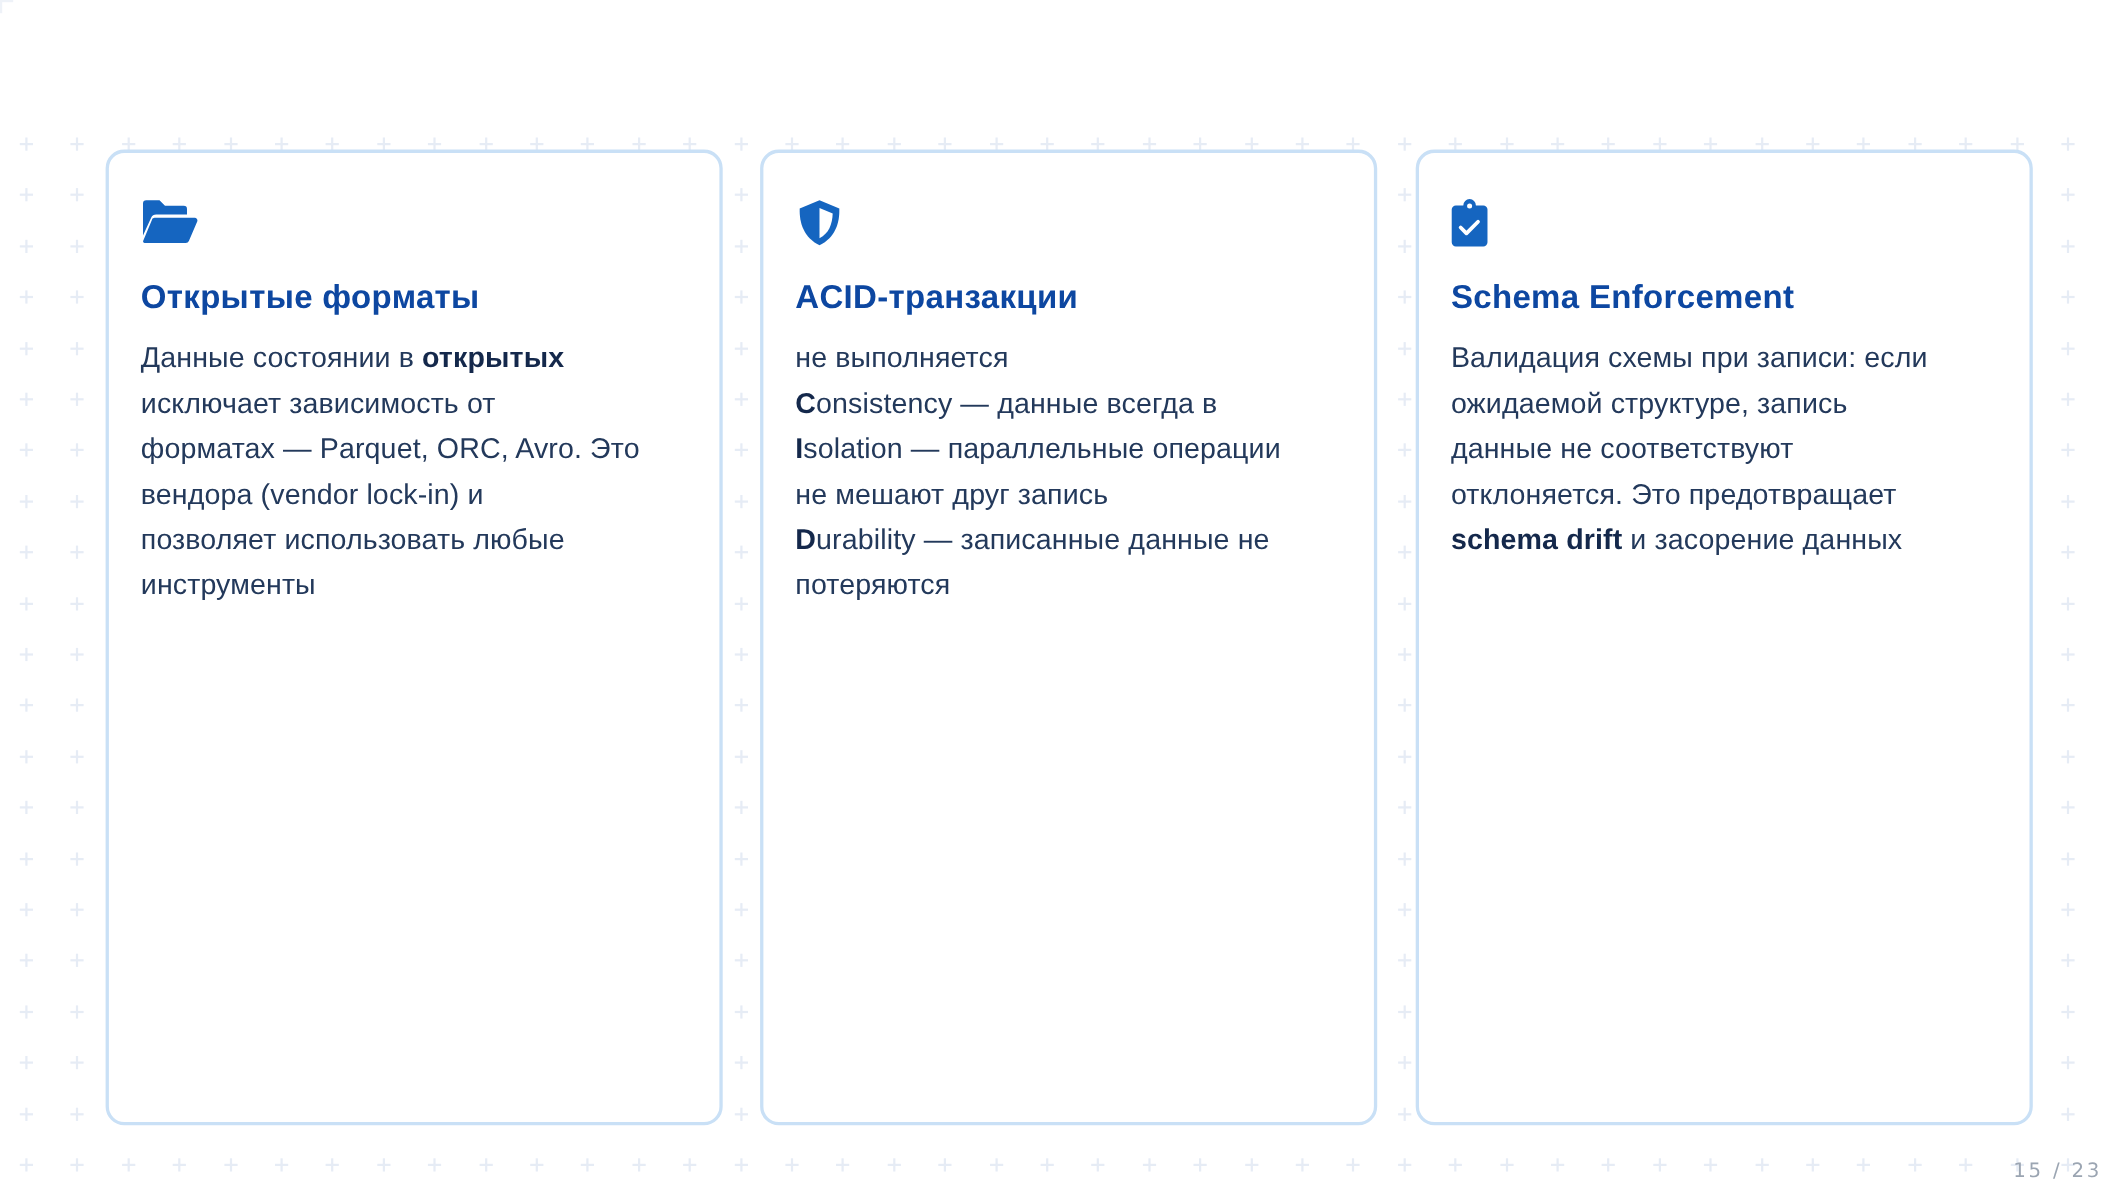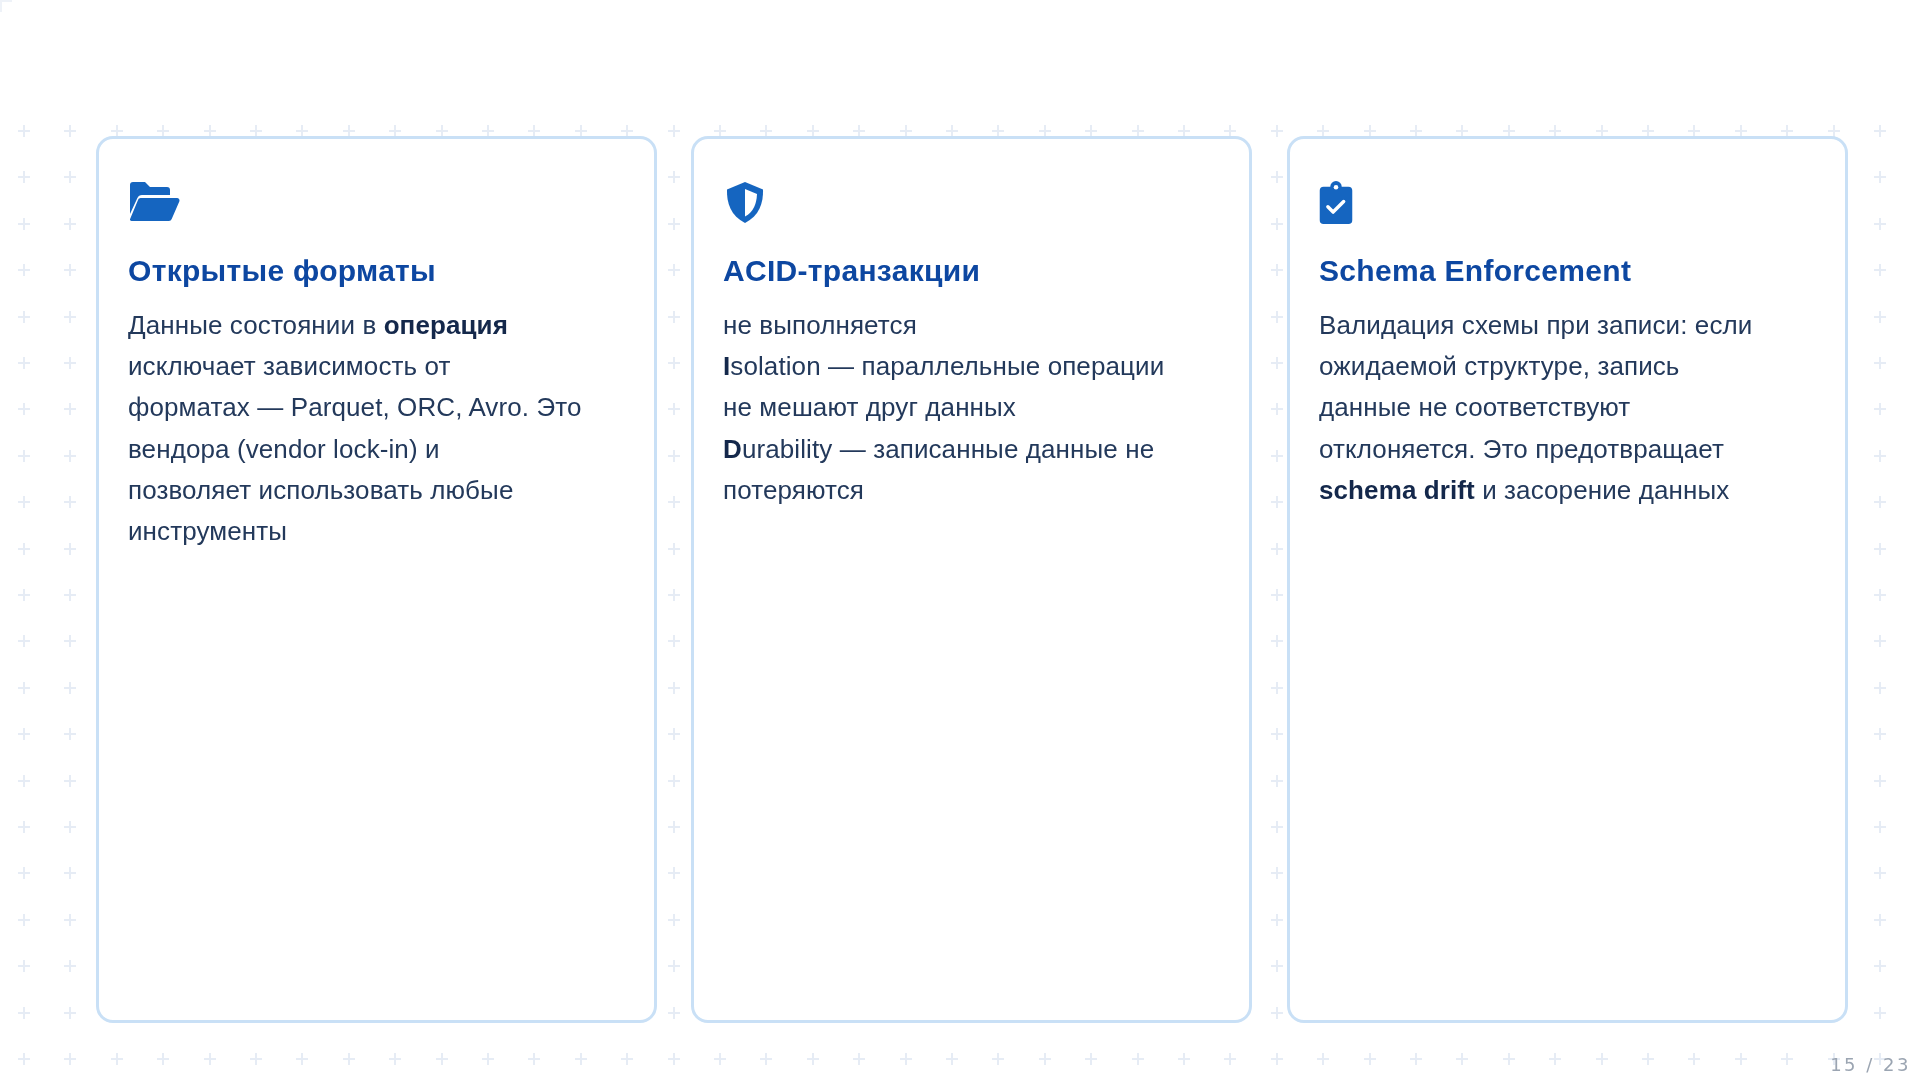--- a/index.html
+++ b/index.html
@@ -946,39 +946,40 @@
     </div>
 
 
   <div class="card card-1">
     <svg class="card-icon" width="52" height="44" viewBox="0 0 52 44">
       <path d="M2 4 a3 3 0 0 1 3 -3 h12 l5 5 h17 a3 3 0 0 1 3 3 v5 H14 a5 5 0 0 0 -4.6 3 L2 33 z" fill="#1565c0"></path>
       <path d="M12.5 17 H49 a2.5 2.5 0 0 1 2.3 3.4 l-7.6 17.6 a3 3 0 0 1 -2.8 1.9 H3.5 a1.5 1.5 0 0 1 -1.3 -2.1 l7.6 -18.2 a3 3 0 0 1 2.7 -2.6 z" fill="#1565c0"></path>
     </svg>
     <div class="card-title">Открытые форматы</div>
     <div class="card-body">
-      <span class="line"><span>Данные состоянии в </span><b>операция</b></span>
+      <span class="line"><span>Данные состоянии в </span><b>открытых</b></span>
       <span class="line">исключает зависимость от</span>
       <span class="line">форматах — Parquet, ORC, Avro. Это</span>
       <span class="line">вендора (vendor lock-in) и</span>
       <span class="line">позволяет использовать любые</span>
       <span class="line">инструменты</span>
     </div>
   </div>
 
   <div class="card card-2">
     <svg class="card-icon" width="44" height="44" viewBox="0 0 44 44">
       <path d="M22 1 L40 8.5 C40.5 22 36 35 22 42 C8 35 3.5 22 4 8.5 Z" fill="#1565c0"></path>
       <path d="M22 8 L34 13 C33.6 23 30.5 31 22 35.5 Z" fill="#ffffff"></path>
     </svg>
     <div class="card-title">ACID-транзакции</div>
     <div class="card-body">
       <span class="line">не выполняется</span>
+      <span class="line"><b>C</b><span>onsistency — данные всегда в</span></span>
       <span class="line"><b>I</b><span>solation — параллельные операции</span></span>
-      <span class="line">не мешают друг данных</span>
+      <span class="line">не мешают друг запись</span>
       <span class="line"><b>D</b><span>urability — записанные данные не</span></span>
       <span class="line">потеряются</span>
     </div>
   </div>
 
   <div class="card card-3">
     <svg class="card-icon" width="34" height="46" viewBox="0 0 34 46">
       <path d="M4 6 h7 a6 6 0 0 1 12 0 h7 a4 4 0 0 1 4 4 v31 a4 4 0 0 1 -4 4 H4 a4 4 0 0 1 -4 -4 V10 a4 4 0 0 1 4 -4 z" fill="#1565c0"></path>
       <circle cx="17" cy="6.5" r="2.4" fill="#ffffff"></circle>
       <path d="M8.5 27 l5.5 5.5 l11 -11" stroke="#ffffff" stroke-width="3.6" fill="none" stroke-linecap="round" stroke-linejoin="round"></path>

